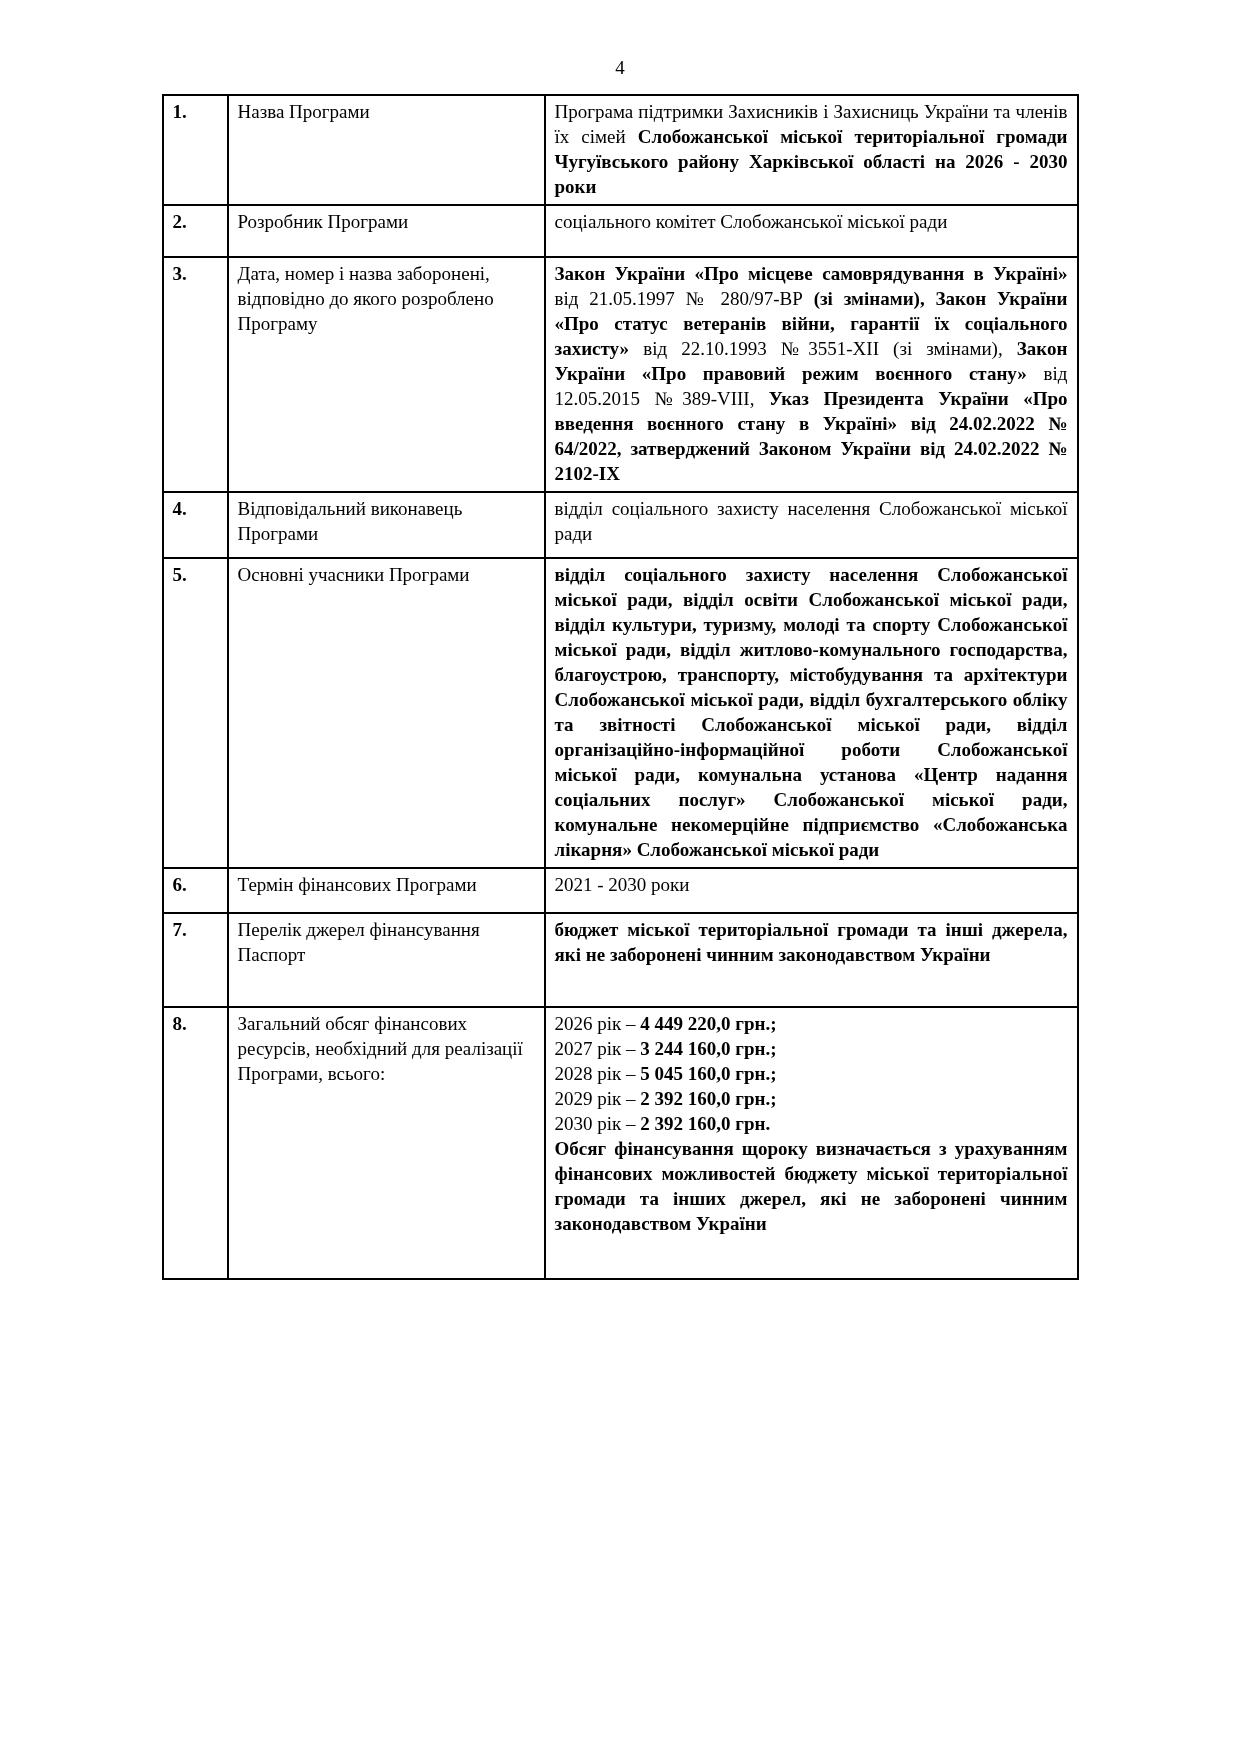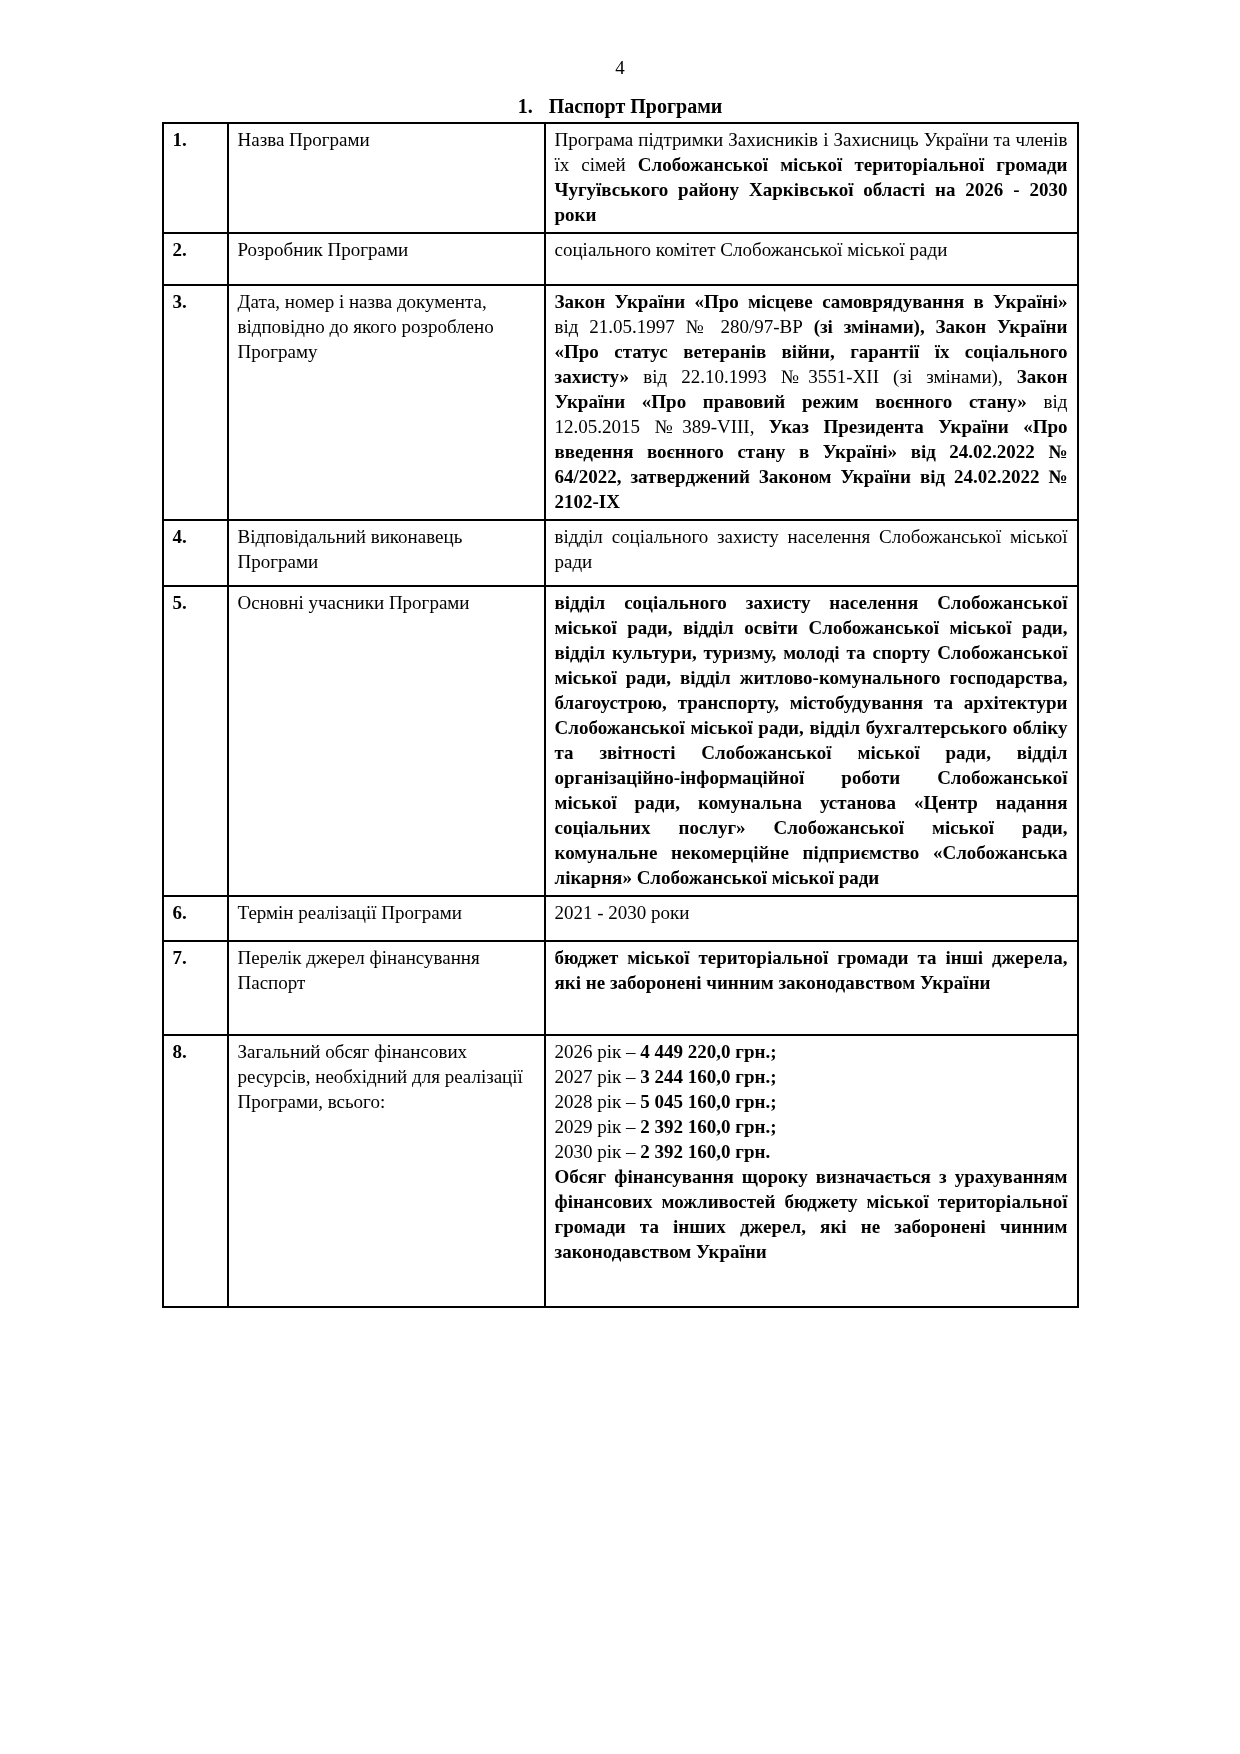--- a/index.html
+++ b/index.html
@@ -51,23 +51,20 @@
   tr:nth-child(7) td { height: 94px; }
   tr:nth-child(8) td { height: 272px; }
 </style>
 </head>
 <body>
 
 <div class="sheet">
 
   <div class="page-number">4</div>
 
-  <div class="heading">
-    <span class="h-num">1.</span><span>Паспорт Програми</span>
-  </div>
 
   <table class="passport">
     <colgroup>
       <col style="width:65px">
       <col style="width:317px">
       <col style="width:533px">
     </colgroup>
     <tbody>
       <tr>
         <td class="c-num">1.</td>
@@ -78,42 +75,42 @@
       </tr>
       <tr>
         <td class="c-num">2.</td>
         <td class="c-label">Розробник Програми</td>
         <td class="c-content">
             <div class="para"><span>соціального комітет Слобожанської міської ради</span></div>
           </td>
       </tr>
       <tr>
         <td class="c-num">3.</td>
-        <td class="c-label">Дата, номер і назва документа, відповідно до якого розроблено Програму</td>
+        <td class="c-label">Дата, номер і назва заборонені, відповідно до якого розроблено Програму</td>
         <td class="c-content">
             <div class="para"><b>Закон України «Про місцеве самоврядування в Україні»</b><span> від 21.05.1997 № 280/97-ВР </span><b>(зі змінами), Закон України «Про статус ветеранів війни, гарантії їх соціального захисту»</b><span> від 22.10.1993 №3551-XII (зі змінами), </span><b>Закон України «Про правовий режим воєнного стану»</b><span> від 12.05.2015 №389-VIII, </span><b>Указ Президента України «Про введення воєнного стану в Україні» від 24.02.2022 № 64/2022, затверджений Законом України від 24.02.2022 № 2102-IX</b></div>
           </td>
       </tr>
       <tr>
         <td class="c-num">4.</td>
         <td class="c-label">Відповідальний виконавець Програми</td>
         <td class="c-content">
             <div class="para"><span>відділ соціального захисту населення Слобожанської міської ради</span></div>
           </td>
       </tr>
       <tr>
         <td class="c-num">5.</td>
         <td class="c-label">Основні учасники Програми</td>
         <td class="c-content">
             <div class="para"><b>відділ соціального захисту населення Слобожанської міської ради, відділ освіти Слобожанської міської ради, відділ культури, туризму, молоді та спорту Слобожанської міської ради, відділ житлово-комунального господарства, благоустрою, транспорту, містобудування та архітектури Слобожанської міської ради, відділ бухгалтерського обліку та звітності Слобожанської міської ради, відділ організаційно-інформаційної роботи Слобожанської міської ради, комунальна установа «Центр надання соціальних послуг» Слобожанської міської ради, комунальне некомерційне підприємство «Слобожанська лікарня» Слобожанської міської ради</b></div>
           </td>
       </tr>
       <tr>
         <td class="c-num">6.</td>
-        <td class="c-label">Термін реалізації Програми</td>
+        <td class="c-label">Термін фінансових Програми</td>
         <td class="c-content">
             <div class="para"><span>2021 - 2030 роки</span></div>
           </td>
       </tr>
       <tr>
         <td class="c-num">7.</td>
         <td class="c-label">Перелік джерел фінансування Паспорт</td>
         <td class="c-content">
             <div class="para"><b>бюджет міської територіальної громади та інші джерела, які не заборонені чинним законодавством України</b></div>
           </td>

